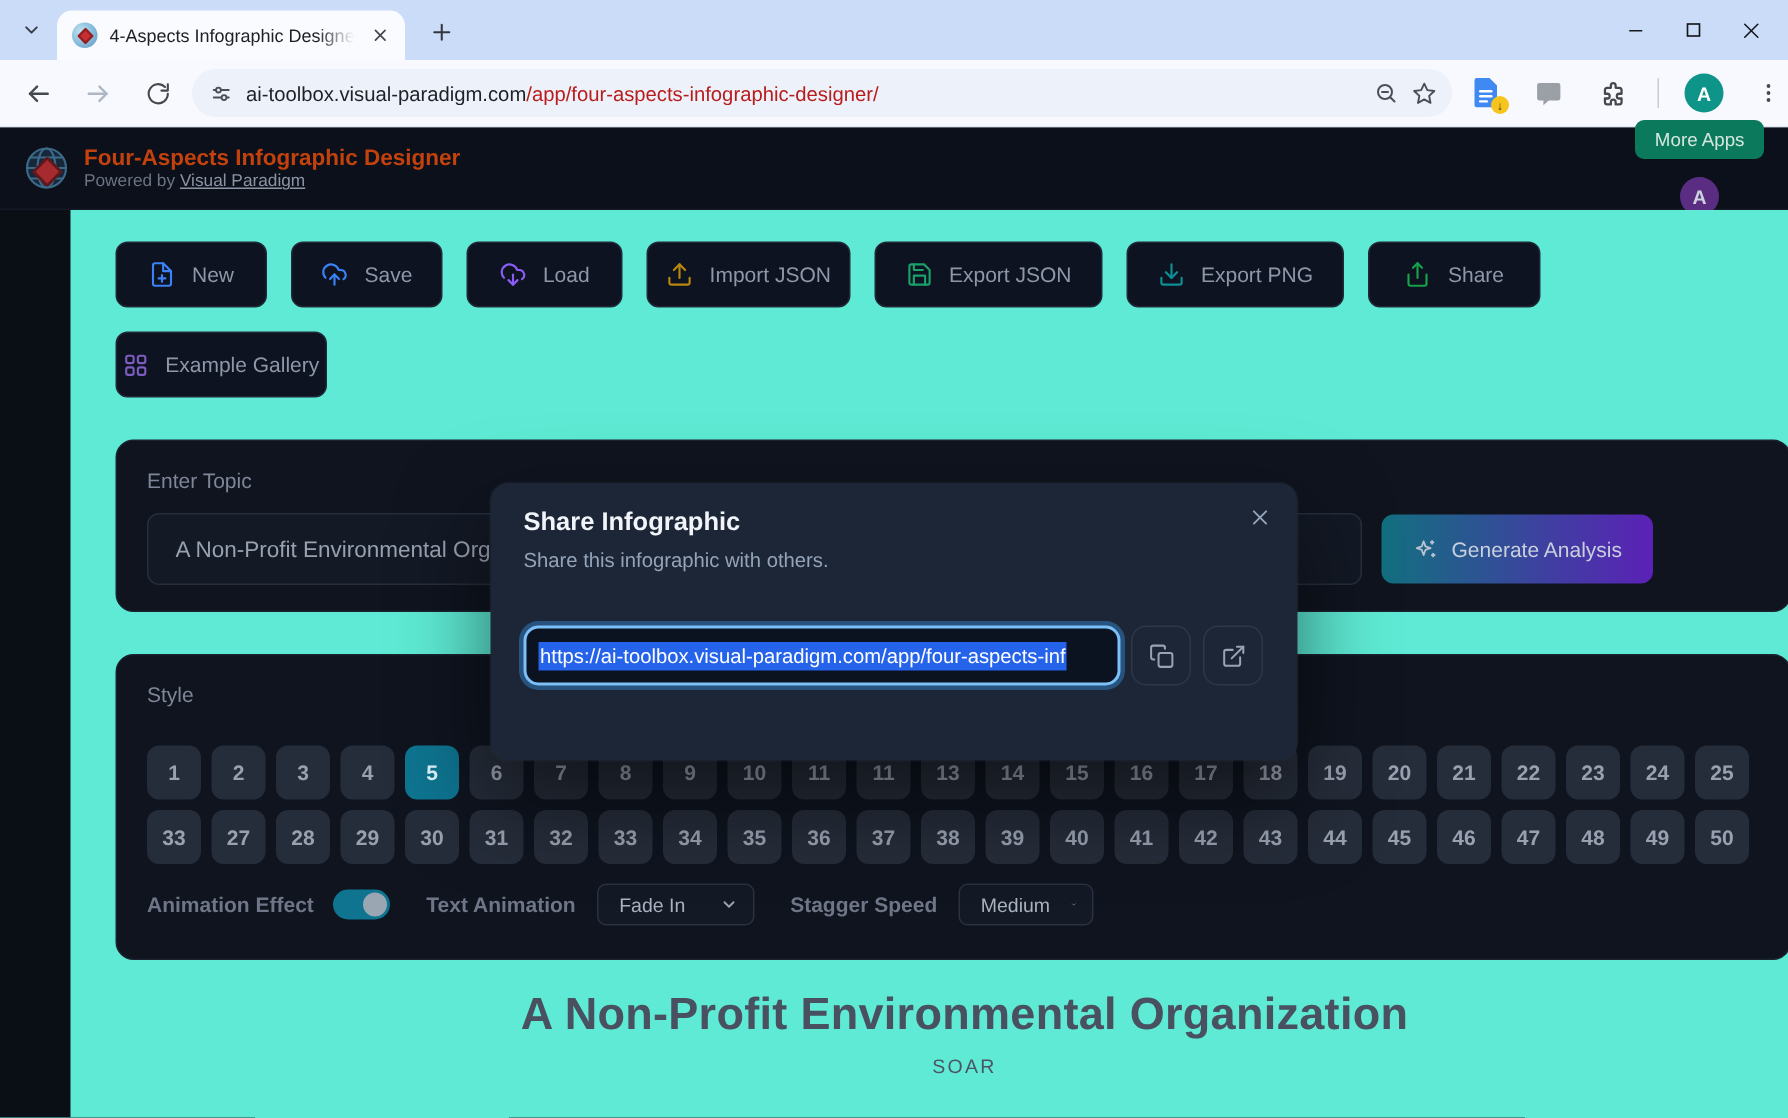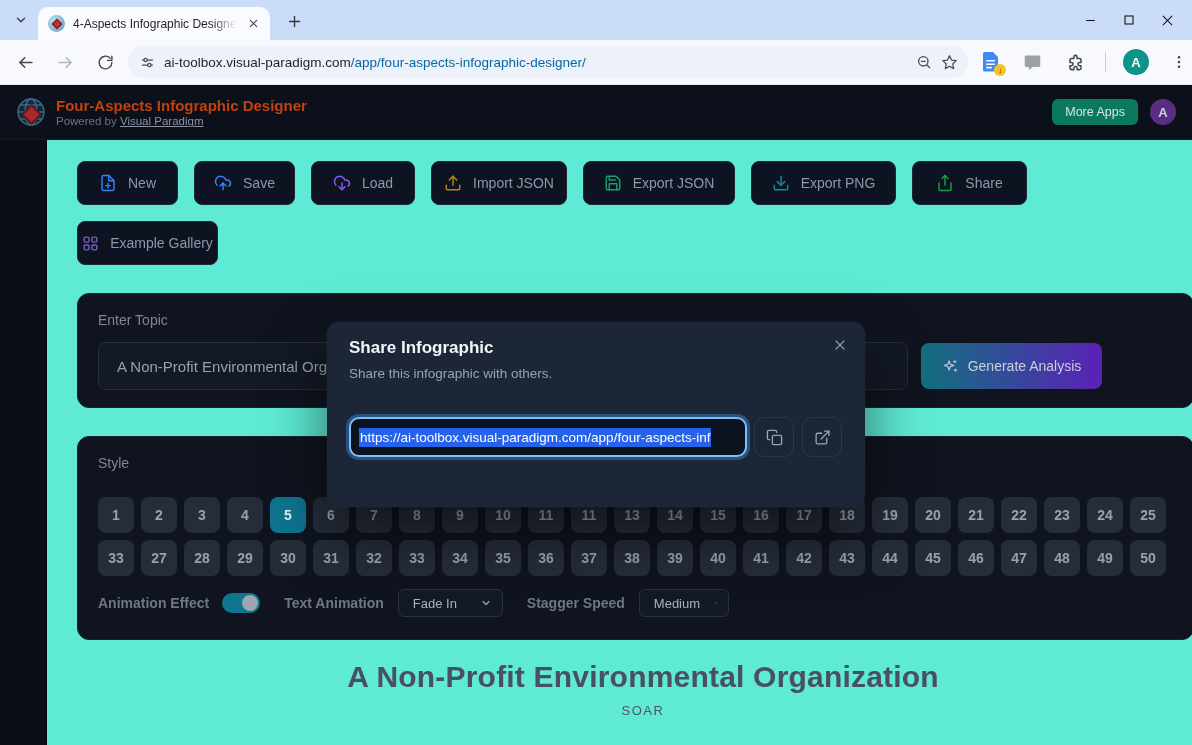--- a/index.html
+++ b/index.html
@@ -53,42 +53,42 @@
     display:flex; align-items:center;
   }
   .nav-icons { display:flex; align-items:center; gap:14px; padding:0 10px 0 12px; }
   .nav-btn { width:26px; height:26px; display:flex; align-items:center; justify-content:center; color:#45494f; cursor:pointer; }
   .nav-btn.disabled { color:#aeb6c2; }
   .omnibox {
     width:858px; height:32px; background:#edf1fa; border-radius:16px;
     display:flex; align-items:center; padding:0 10px 0 12px; gap:9px;
   }
   .omnibox .url { flex:1 1 auto; font-size:13.5px; color:#1e2126; white-space:nowrap; overflow:hidden; }
-  .omnibox .url .path { color:#0369a1; }
+  .omnibox .url .path { color:#b91c1c; }
   .omni-icon { color:#4a4f57; flex:0 0 auto; cursor:pointer; display:flex; }
   .chrome-right { display:flex; align-items:center; gap:17px; margin-left:14px; }
   .chrome-right .sep { width:1px; height:20px; background:#c6cdd8; }
   .chrome-avatar {
     width:26px; height:26px; border-radius:50%; background:#0e9488;
     color:#fff; font-size:13px; font-weight:700; display:flex; align-items:center; justify-content:center; cursor:pointer;
   }
   .doc-icon-wrap{ position:relative; width:20px; height:22px; cursor:pointer;}
   .doc-badge{ position:absolute; right:-4px; bottom:-3px; width:12px; height:12px; border-radius:50%; background:#f7c41d; display:flex;align-items:center;justify-content:center; color:#3c3209; font-size:8px; font-weight:bold;}
 
   
   .app-header {
     position:absolute; left:0; top:85px; width:1192px; height:55px;
     background:#0c101a; display:flex; align-items:center; padding:0 16px;
     border-bottom:1px solid #141925;
   }
   .app-logo { width:30px; height:30px; margin-right:10px; position:relative; flex:0 0 auto;}
   .app-title { font-size:15px; font-weight:700; color:#c2410c; line-height:1.25; }
   .app-sub { font-size:11.5px; color:#6b7385; }
   .app-sub a { color:#8b93a5; text-decoration:underline; cursor:pointer; }
-  .header-right { margin-left:auto; display:flex; align-items:center; gap:12px; }
+  .header-right { margin-left:auto; display:flex; align-items:center; gap:12px;flex-direction:column; }
   .more-apps-btn {
     background:#0b7a5c; color:#d6e6df; border:none; border-radius:6px;
     font-size:12.5px; padding:6px 13px; cursor:pointer; font-family:inherit;
   }
   .header-avatar {
     width:26px; height:26px; border-radius:50%; background:#5b2d82;
     color:#cdd3de; font-weight:700; font-size:13px;
     display:flex; align-items:center; justify-content:center; cursor:pointer;
   }
 

